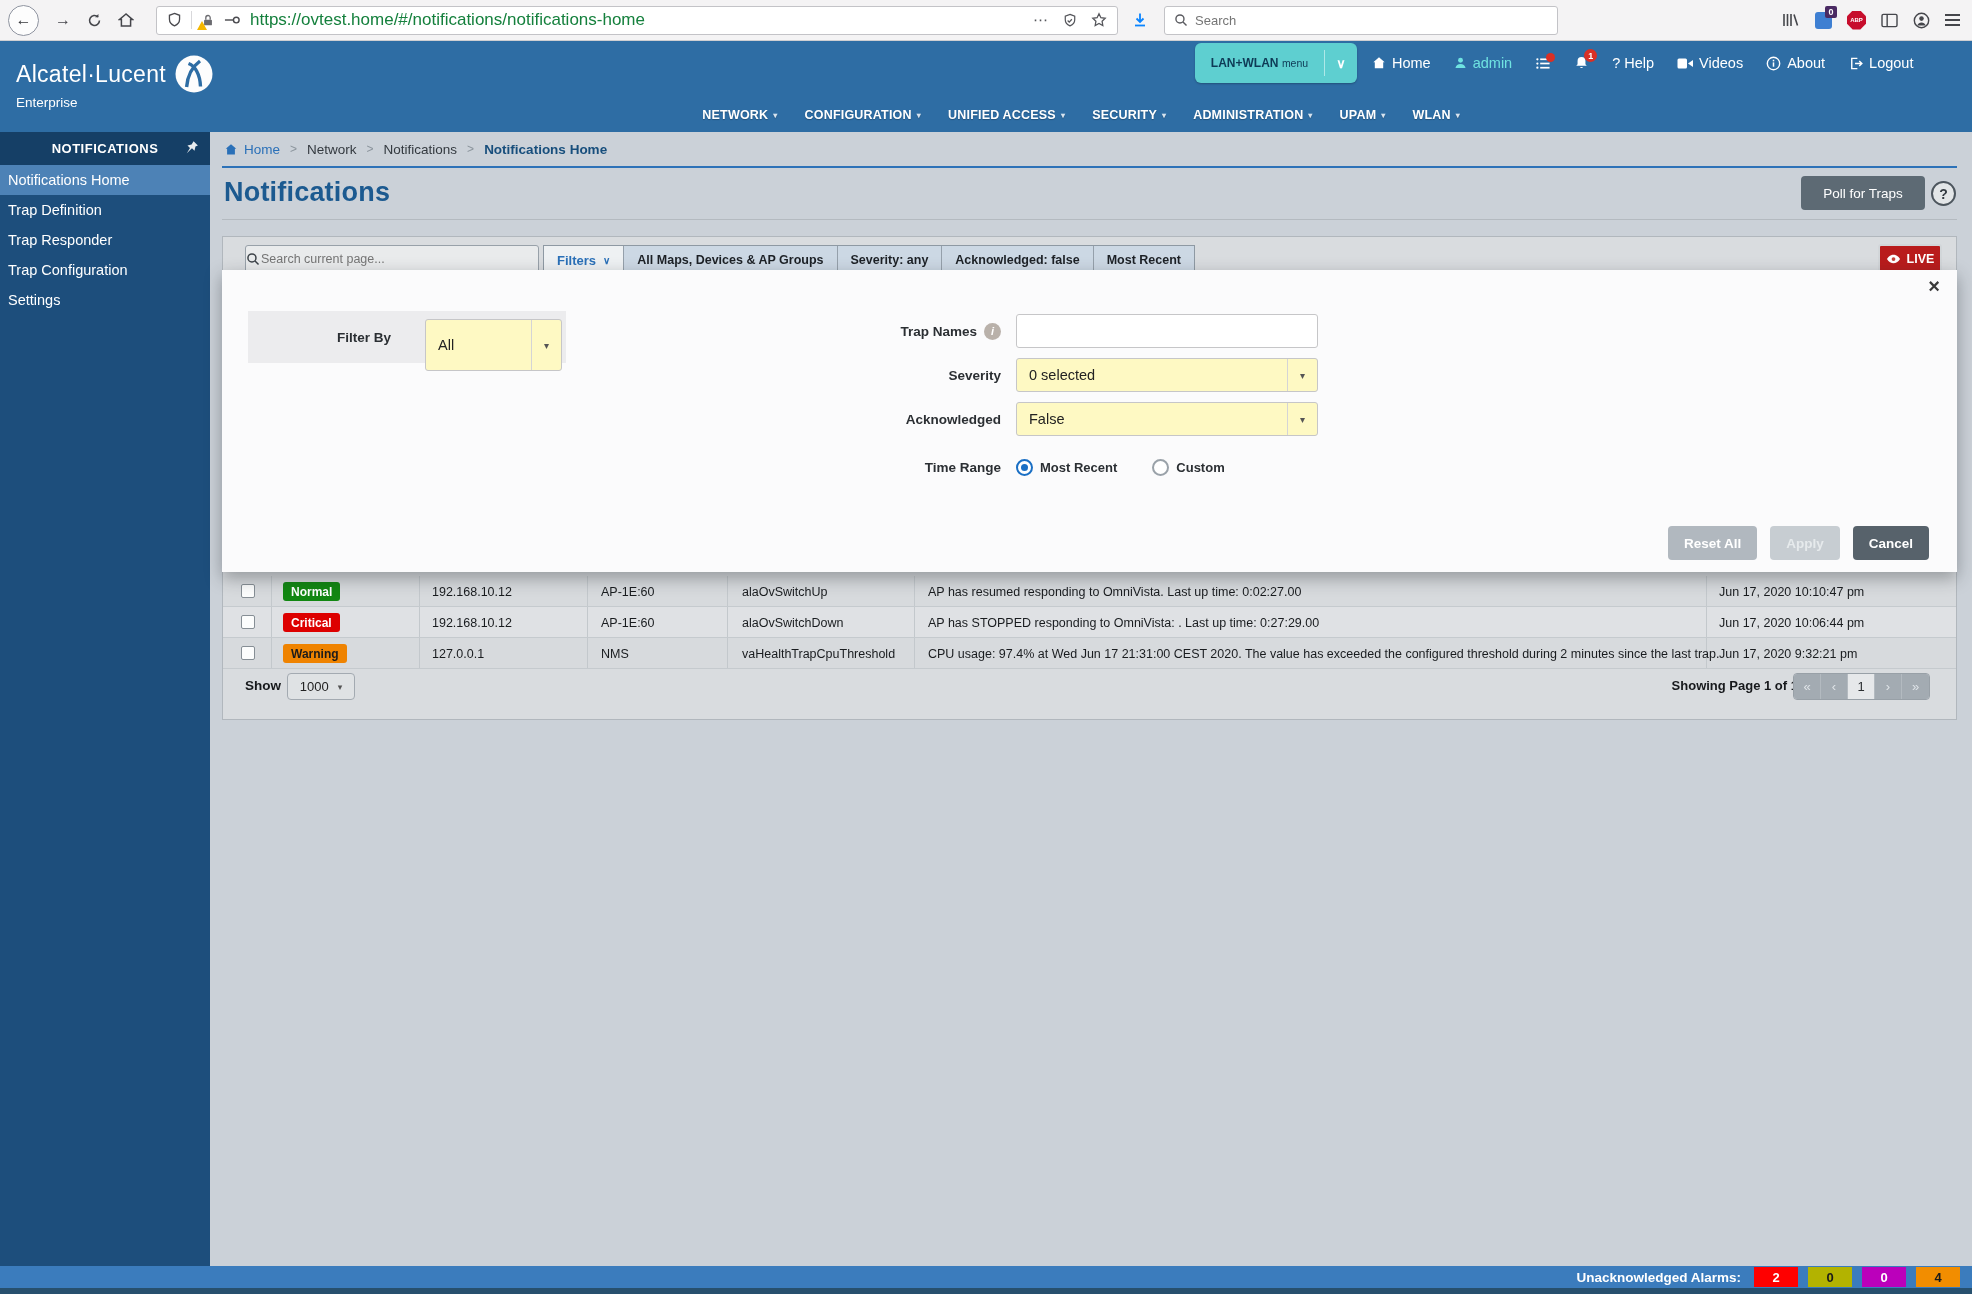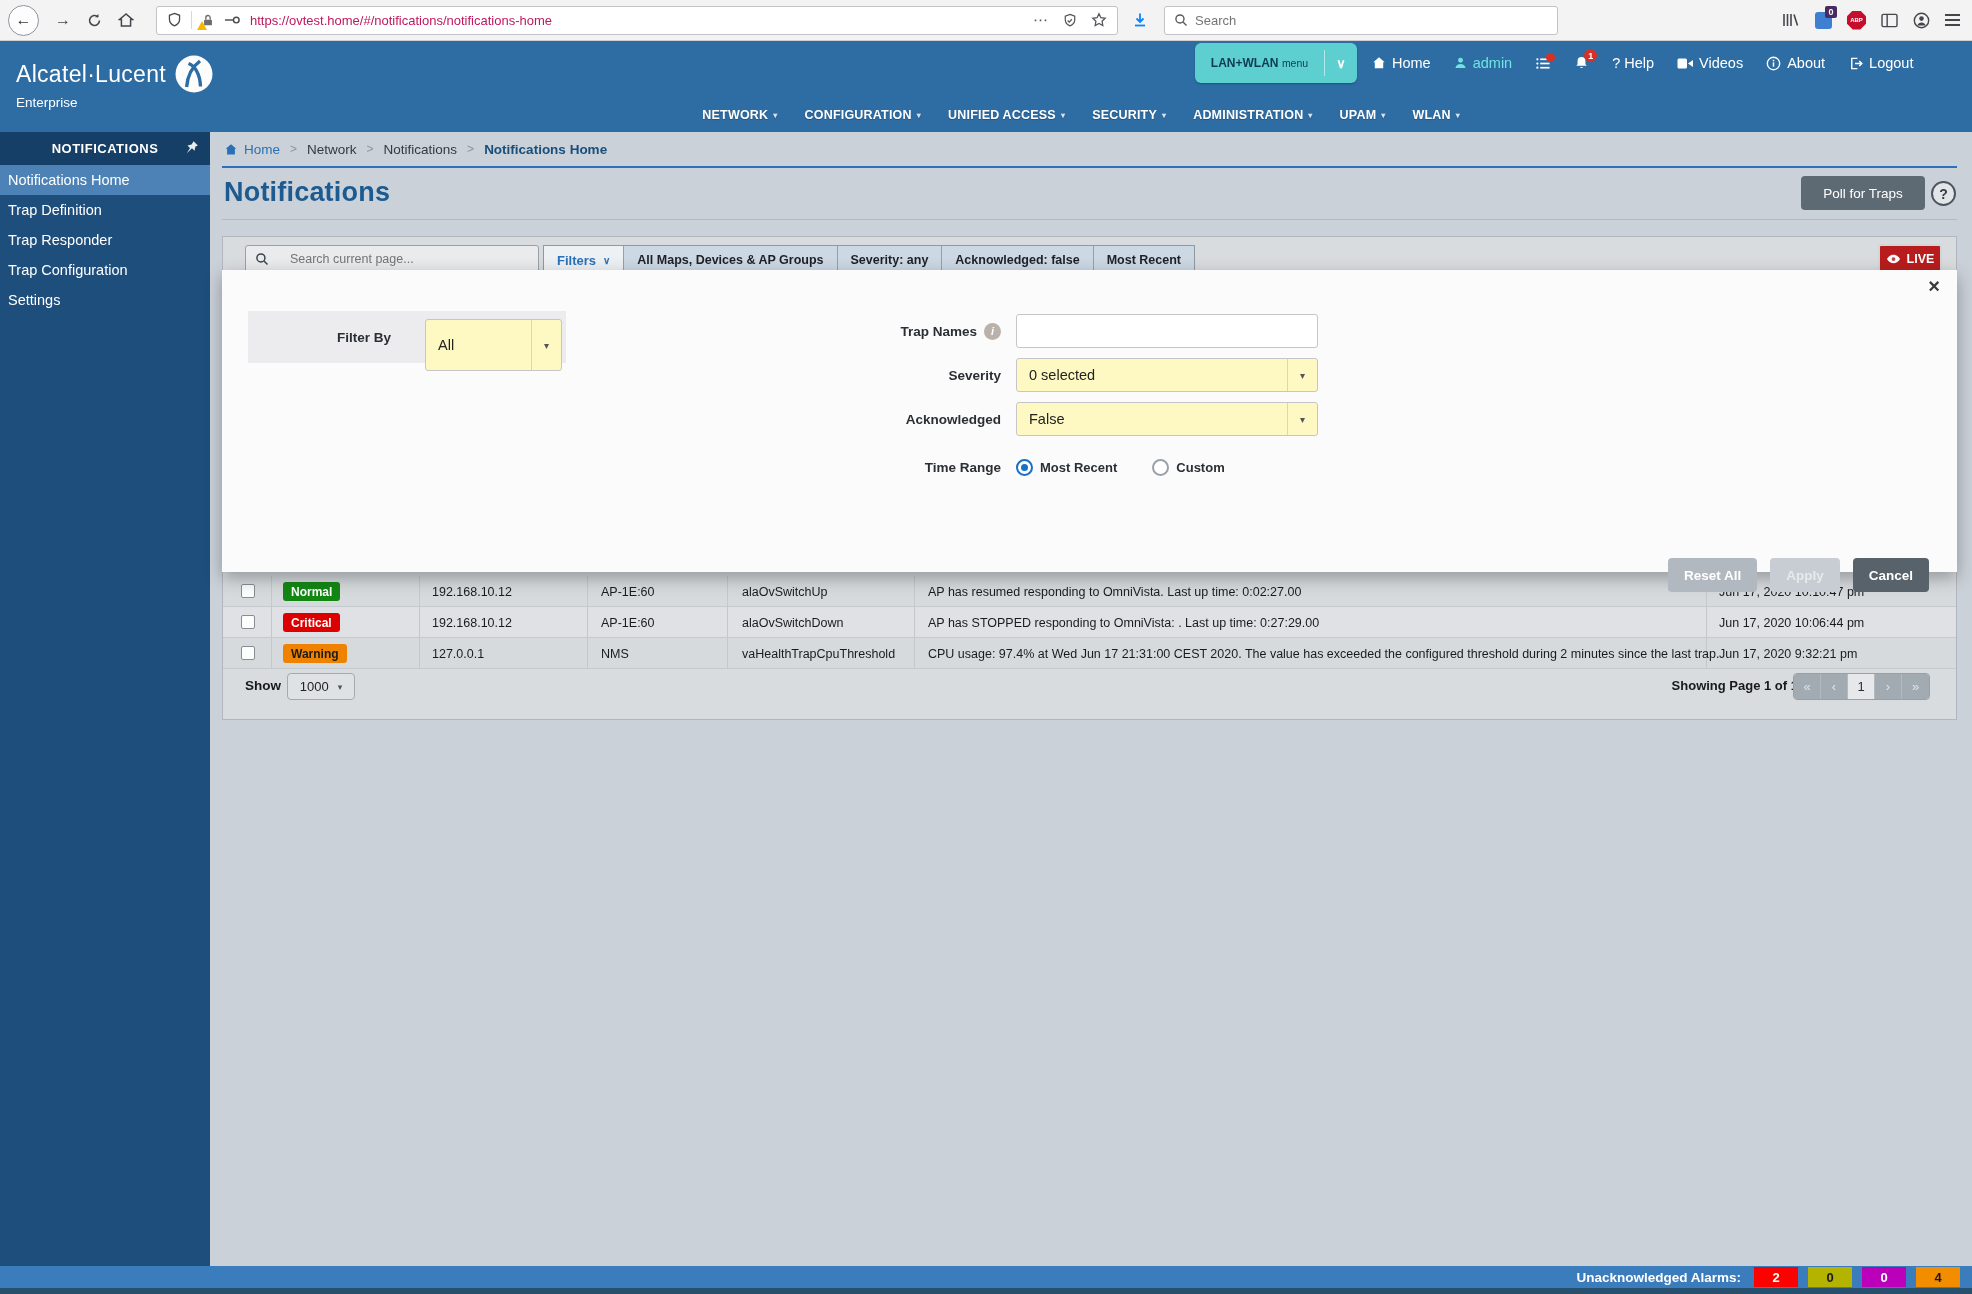--- a/index.html
+++ b/index.html
@@ -6,21 +6,21 @@
   body { font-family:"Liberation Sans", sans-serif; background:#9aa0a8; }
   .screen { position:relative; width:1972px; height:1294px; background:#cbd1d8; overflow:hidden; }
   svg { display:block; }
 
   
   .browserbar { position:absolute; left:0; top:0; right:0; height:41px; background:#f4f3f4; border-bottom:1px solid #cfcfd2; display:flex; align-items:center; }
   .bb-back { width:31px; height:31px; border:1px solid #8f94a0; border-radius:50%; background:#fdfdfd; display:flex; align-items:center; justify-content:center; margin-left:8px; color:#35363a; font-size:16px; }
   .bb-ico { color:#45464b; margin-left:16px; font-size:16px; display:flex; align-items:center; }
   .urlbar { margin-left:22px; width:962px; height:29px; background:#fff; border:1px solid #c3c3c7; border-radius:3px; display:flex; align-items:center; padding:0 10px; gap:9px; }
   .url-div { width:1px; height:18px; background:#d8d8db; }
-  .url-text { font-size:13px; color:#be185d; white-space:nowrap; }
+  .url-text { font-size:17px; color:#15803d; white-space:nowrap; }
   .urlbar-right { margin-left:auto; display:flex; align-items:center; gap:14px; color:#55565b; }
   .bb-download { margin-left:14px; }
   .bb-search { margin-left:16px; width:394px; height:29px; background:#fff; border:1px solid #c3c3c7; border-radius:3px; display:flex; align-items:center; padding:0 9px; gap:7px; }
   .bb-search input { border:none; outline:none; background:transparent; font-size:13px; color:#444; width:300px; font-family:inherit; }
   .bb-right { margin-left:auto; margin-right:12px; display:flex; align-items:center; gap:15px; color:#45464b; }
   .ext-blue { position:relative; width:17px; height:17px; background:#3e7fd2; border-radius:3px; }
   .ext-badge { position:absolute; top:-6px; right:-5px; min-width:12px; height:12px; background:#4a2a63; color:#fff; font-size:9px; font-weight:bold; display:flex; align-items:center; justify-content:center; border-radius:2px; padding:0 2px; }
   .abp { width:19px; height:19px; background:#c70d2c; clip-path:polygon(30% 0,70% 0,100% 30%,100% 70%,70% 100%,30% 100%,0 70%,0 30%); color:#fff; font-size:6px; font-weight:bold; display:flex; align-items:center; justify-content:center; }
   .hamb { display:flex; flex-direction:column; gap:3px; }
   .hamb span { width:15px; height:2px; background:#45464b; }
@@ -61,21 +61,21 @@
   .bc-item { color:#33393f; }
   .bc-current { color:#174e7c; font-weight:bold; }
   .bc-line { position:absolute; left:12px; right:15px; top:34px; height:2px; background:#2d72b8; }
   .page-title { position:absolute; left:14px; top:45px; font-size:27px; font-weight:bold; color:#1c5a90; letter-spacing:.2px; }
   .poll-btn { position:absolute; right:47px; top:44px; width:124px; height:34px; background:#5d6a74; color:#fff; border-radius:4px; font-size:13.5px; display:flex; align-items:center; justify-content:center; cursor:pointer; }
   .help-btn { position:absolute; right:16px; top:49px; width:25px; height:25px; border-radius:50%; background:#e3e6e8; border:2px solid #4d565e; color:#343b42; font-weight:bold; display:flex; align-items:center; justify-content:center; font-size:14px; cursor:pointer; }
   .title-divider { position:absolute; left:12px; right:15px; top:87px; height:1px; background:#b4bac0; }
 
   
   .card { position:absolute; left:12px; right:15px; top:104px; height:484px; background:#d9dcdf; border:1px solid #b1b7bd; }
-  .pg-search { position:absolute; left:22px; top:8px; width:294px; height:28px; background:#e9ebec; border:1px solid #98a1a9; border-radius:3px; display:flex; align-items:center; padding:0 9px; gap:21px; color:#3c4248; }
+  .pg-search { position:absolute; left:22px; top:8px; width:294px; height:28px; background:#e9ebec; border:1px solid #98a1a9; border-radius:3px; display:flex; align-items:center; padding:0 0; gap:1px; color:#3c4248; }
   .pg-search input { border:none; outline:none; background:transparent; font-size:12.5px; color:#555; width:240px; font-family:inherit; }
   .filters-group { position:absolute; left:320px; top:8px; height:30px; display:flex; border:1px solid #8e99a3; background:#eef1f3; align-items:stretch; }
   .fg-filters { display:flex; align-items:center; gap:7px; padding:0 13px; color:#2a70b8; font-weight:bold; font-size:13px; }
   .fg-caret { font-size:10px; }
   .chip { display:flex; align-items:center; padding:0 13px; background:#ccd8e4; border-left:1px solid #95a0ab; font-size:12.5px; font-weight:bold; color:#1d2126; white-space:nowrap; }
   .live-btn { position:absolute; right:14px; top:7px; width:64px; height:29px; background:#c5433c; border:2px solid #d2d6d9; border-radius:3px; color:#fff; font-weight:bold; font-size:12.5px; display:flex; align-items:center; justify-content:center; gap:6px; cursor:pointer; }
 
   .trap-table { position:absolute; left:0; right:0; top:339px; }
   .t-row { position:relative; height:31px; border-bottom:1px solid #c5cace; font-size:12.5px; color:#191c1f; }
   .t-row.odd { background:#d7dadd; }
@@ -109,21 +109,21 @@
   .fp-control { position:absolute; left:794px; top:0; width:302px; height:34px; }
   .fp-input { width:100%; height:100%; border:1px solid #c6c6c8; border-radius:3px; background:#fff; outline:none; font-family:inherit; font-size:14px; padding:0 10px; }
   .fp-time { position:absolute; left:794px; top:0; height:34px; display:flex; align-items:center; gap:7px; }
   .radio { width:17px; height:17px; border-radius:50%; background:#fff; cursor:pointer; position:relative; }
   .radio.sel { border:2px solid #1a6fc4; }
   .radio.sel::after { content:""; position:absolute; left:3px; top:3px; width:7px; height:7px; background:#1a6fc4; border-radius:50%; }
   .radio.unsel { border:2px solid #9aa2a9; }
   .radio-label { font-size:13px; font-weight:bold; color:#2b2f33; }
   .gap28 { width:21px; }
   .fp-buttons { position:absolute; right:28px; top:256px; display:flex; gap:13px; }
-  .btn { height:34px; border-radius:4px; display:flex; align-items:center; justify-content:center; font-size:13.5px; font-weight:bold; color:#fff; cursor:pointer; padding:16px 16px;margin-top:32px; }
+  .btn { height:34px; border-radius:4px; display:flex; align-items:center; justify-content:center; font-size:13.5px; font-weight:bold; color:#fff; cursor:pointer; padding:16px 16px; }
   .btn-reset { background:#b1b8bf; }
   .btn-apply { background:#c7cdd2; color:#e6eaec; cursor:default; }
   .btn-cancel { background:#57626b; }
 
   
   .statusbar { position:absolute; left:0; top:1266px; width:100%; height:22px; background:#3b7cbd; display:flex; align-items:center; justify-content:flex-end; gap:10px; padding-right:12px; }
   .sbr-label { color:#fff; font-weight:bold; font-size:13.5px; margin-right:3px; }
   .sbr-count { width:44px; height:20px; display:flex; align-items:center; justify-content:center; font-size:13px; font-weight:bold; }
   .bottom-strip { position:absolute; left:0; top:1288px; width:100%; height:6px; background:#27506e; }
 </style>

